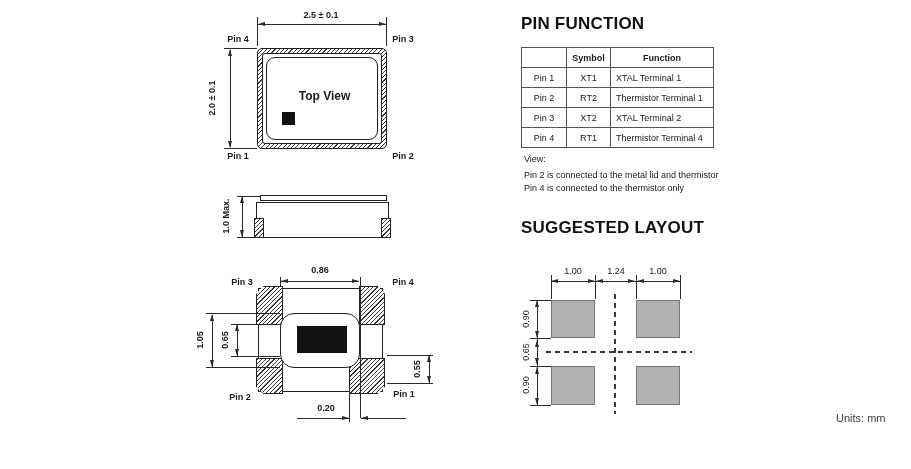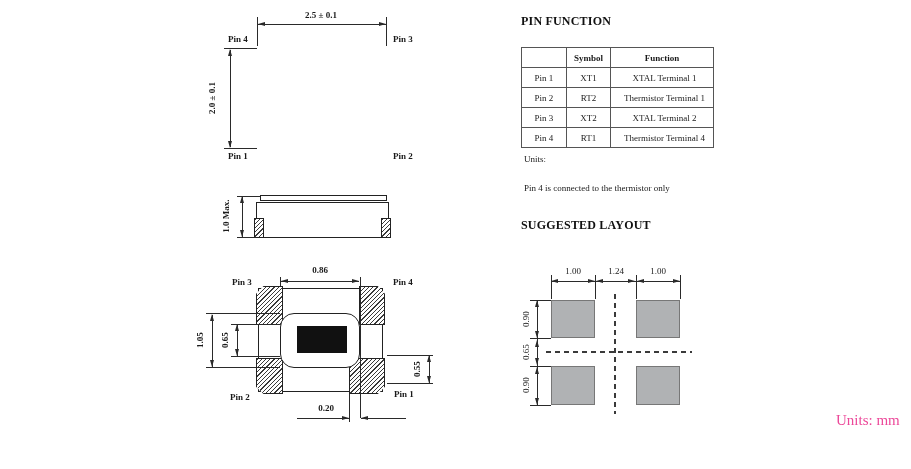--- a/index.html
+++ b/index.html
@@ -1,68 +1,74 @@
 <!DOCTYPE html>
 <html><head>
 <meta charset="utf-8">
 <style>
   html,body { margin:0; padding:0; background:#fff; }
   #canvas {
     position:relative; width:911px; height:469px; background:#ffffff;
-    font-family:Liberation Serif, serif; color:#1a1a1a; overflow:hidden;
+    font-family:Liberation Sans, sans-serif; color:#1a1a1a; overflow:hidden;
   }
   .ln { position:absolute; background:#2a2a2a; }
   .hln { height:1px; }
   .vln { width:1px; }
   .arr { position:absolute; width:0; height:0; border-style:solid; border-color:transparent; }
   .arr.r { border-width:2.5px 0 2.5px 7px; border-left-color:#2a2a2a; }
   .arr.l { border-width:2.5px 7px 2.5px 0; border-right-color:#2a2a2a; }
   .arr.u { border-width:0 2.5px 7px 2.5px; border-bottom-color:#2a2a2a; }
   .arr.d { border-width:7px 2.5px 0 2.5px; border-top-color:#2a2a2a; }
   .hatch {
     background-image:repeating-linear-gradient(135deg,#3a3a3a 0,#3a3a3a 0.8px,#ffffff 0.8px,#ffffff 3px);
   }
   .hlabel { position:absolute; transform:translate(-50%,-50%); white-space:nowrap; }
   .vlabel { position:absolute; transform:translate(-50%,-50%) rotate(-90deg); white-space:nowrap; }
   .dimtxt { font-size:9px; font-weight:bold; color:#1a1a1a; }
   .laytxt { font-size:9px; font-weight:normal; color:#1a1a1a; }
   .pinlbl { font-size:9px; font-weight:bold; color:#1a1a1a; }
   .shape { position:absolute; box-sizing:border-box; }
-  .heading { position:absolute; font-size:12px; font-weight:bold; color:#111; letter-spacing:0.2px; }
+  .heading { position:absolute; font-size:17px; font-weight:bold; color:#111; letter-spacing:0.2px; }
   .notetxt { position:absolute; font-size:9px; color:#1a1a1a; }
   .dash-v { position:absolute; width:1.5px; background:repeating-linear-gradient(180deg,#3a3a3a 0,#3a3a3a 5px,transparent 5px,transparent 9px); }
   .dash-h { position:absolute; height:1.5px; background:repeating-linear-gradient(90deg,#3a3a3a 0,#3a3a3a 5px,transparent 5px,transparent 9px); }
   table.pinfn { position:absolute; left:521px; top:47px; border-collapse:collapse; font-size:9px; color:#1a1a1a; border:1.5px solid #333; table-layout:fixed; }
   table.pinfn th, table.pinfn td { border:1px solid #555; height:19px; padding:0; text-align:center; font-weight:normal; }
   table.pinfn th { font-weight:bold; }
   table.pinfn .c0 { width:44px; }
   table.pinfn .c1 { width:43px; }
   table.pinfn .c2 { width:102px; }
-  table.pinfn td.fn { text-align:center; padding-left:5px; }
-  .units { position:absolute; left:836px; top:412px; font-size:15px; color:#ec4899; }
+  table.pinfn td.fn { text-align:left; padding-left:5px; }
+  .units { position:absolute; left:836px; top:412px; font-size:11px; color:#404040; }
 </style>
 </head>
 <body>
 
 <div id="canvas">
 
   <div class="ln vln" style="left:257px;top:17px;height:29px"></div>
   <div class="ln vln" style="left:386px;top:17px;height:29px"></div>
   <div class="ln hln" style="left:258px;top:24px;width:128px"></div>
   <div class="arr l" style="left:258px;top:22px"></div>
   <div class="arr r" style="left:379px;top:22px"></div>
   <div class="hlabel dimtxt" style="left:321px;top:15px">2.5 ± 0.1</div>
 
   <div class="ln hln" style="left:224px;top:48px;width:33px"></div>
   <div class="ln hln" style="left:224px;top:148px;width:33px"></div>
   <div class="ln vln" style="left:230px;top:50px;height:97px"></div>
   <div class="arr u" style="left:228px;top:49px"></div>
   <div class="arr d" style="left:228px;top:141px"></div>
   <div class="vlabel dimtxt" style="left:212px;top:98px">2.0 ± 0.1</div>
 
+  <div class="shape hatch" style="left:257px;top:48px;width:130px;height:101px;border:1.5px solid #222;border-radius:5px">
+    <div class="shape" style="position:absolute;inset:4px;background:#fff;border:1px solid #222;border-radius:3px"></div>
+    <div class="shape" style="position:absolute;inset:8px;background:#fff;border:1px solid #222;border-radius:9px"></div>
+    <div class="hlabel" style="left:52%;top:47%;font-size:12px;font-weight:bold">Top View</div>
+    <div class="shape" style="left:24px;top:63px;width:13px;height:13px;background:#111"></div>
+  </div>
 
   <div class="hlabel pinlbl" style="left:238px;top:39px">Pin 4</div>
   <div class="hlabel pinlbl" style="left:403px;top:39px">Pin 3</div>
   <div class="hlabel pinlbl" style="left:238px;top:156px">Pin 1</div>
   <div class="hlabel pinlbl" style="left:403px;top:156px">Pin 2</div>
 
   <div class="shape" style="left:256px;top:202px;width:133px;height:36px;border:1px solid #222;background:#fff"></div>
   <div class="shape" style="left:260px;top:195px;width:127px;height:6px;border:1px solid #222;background:#fff"></div>
   <div class="shape hatch" style="left:254px;top:218px;width:10px;height:20px;border:1px solid #222"></div>
   <div class="shape hatch" style="left:381px;top:218px;width:10px;height:20px;border:1px solid #222"></div>
@@ -148,21 +154,22 @@
         <td class="fn">XTAL Terminal 2</td>
       </tr>
       <tr>
         <td>Pin 4</td>
         <td>RT1</td>
         <td class="fn">Thermistor Terminal 4</td>
       </tr>
     </tbody>
   </table>
 
-  <div class="notetxt" style="left:524px;top:154px">Units:</div>
+  <div class="notetxt" style="left:524px;top:154px">View:</div>
+  <div class="notetxt" style="left:524px;top:170px">Pin 2 is connected to the metal lid and thermistor</div>
   <div class="notetxt" style="left:524px;top:183px">Pin 4 is connected to the thermistor only</div>
 
   <div class="heading" style="left:521px;top:218px">SUGGESTED LAYOUT</div>
 
   <div class="ln vln" style="left:551px;top:275px;height:24px"></div>
   <div class="ln vln" style="left:595px;top:275px;height:24px"></div>
   <div class="ln vln" style="left:636px;top:275px;height:24px"></div>
   <div class="ln vln" style="left:680px;top:275px;height:24px"></div>
   <div class="ln hln" style="left:551px;top:281px;width:129px"></div>
   <div class="arr l" style="left:551px;top:279px"></div>

